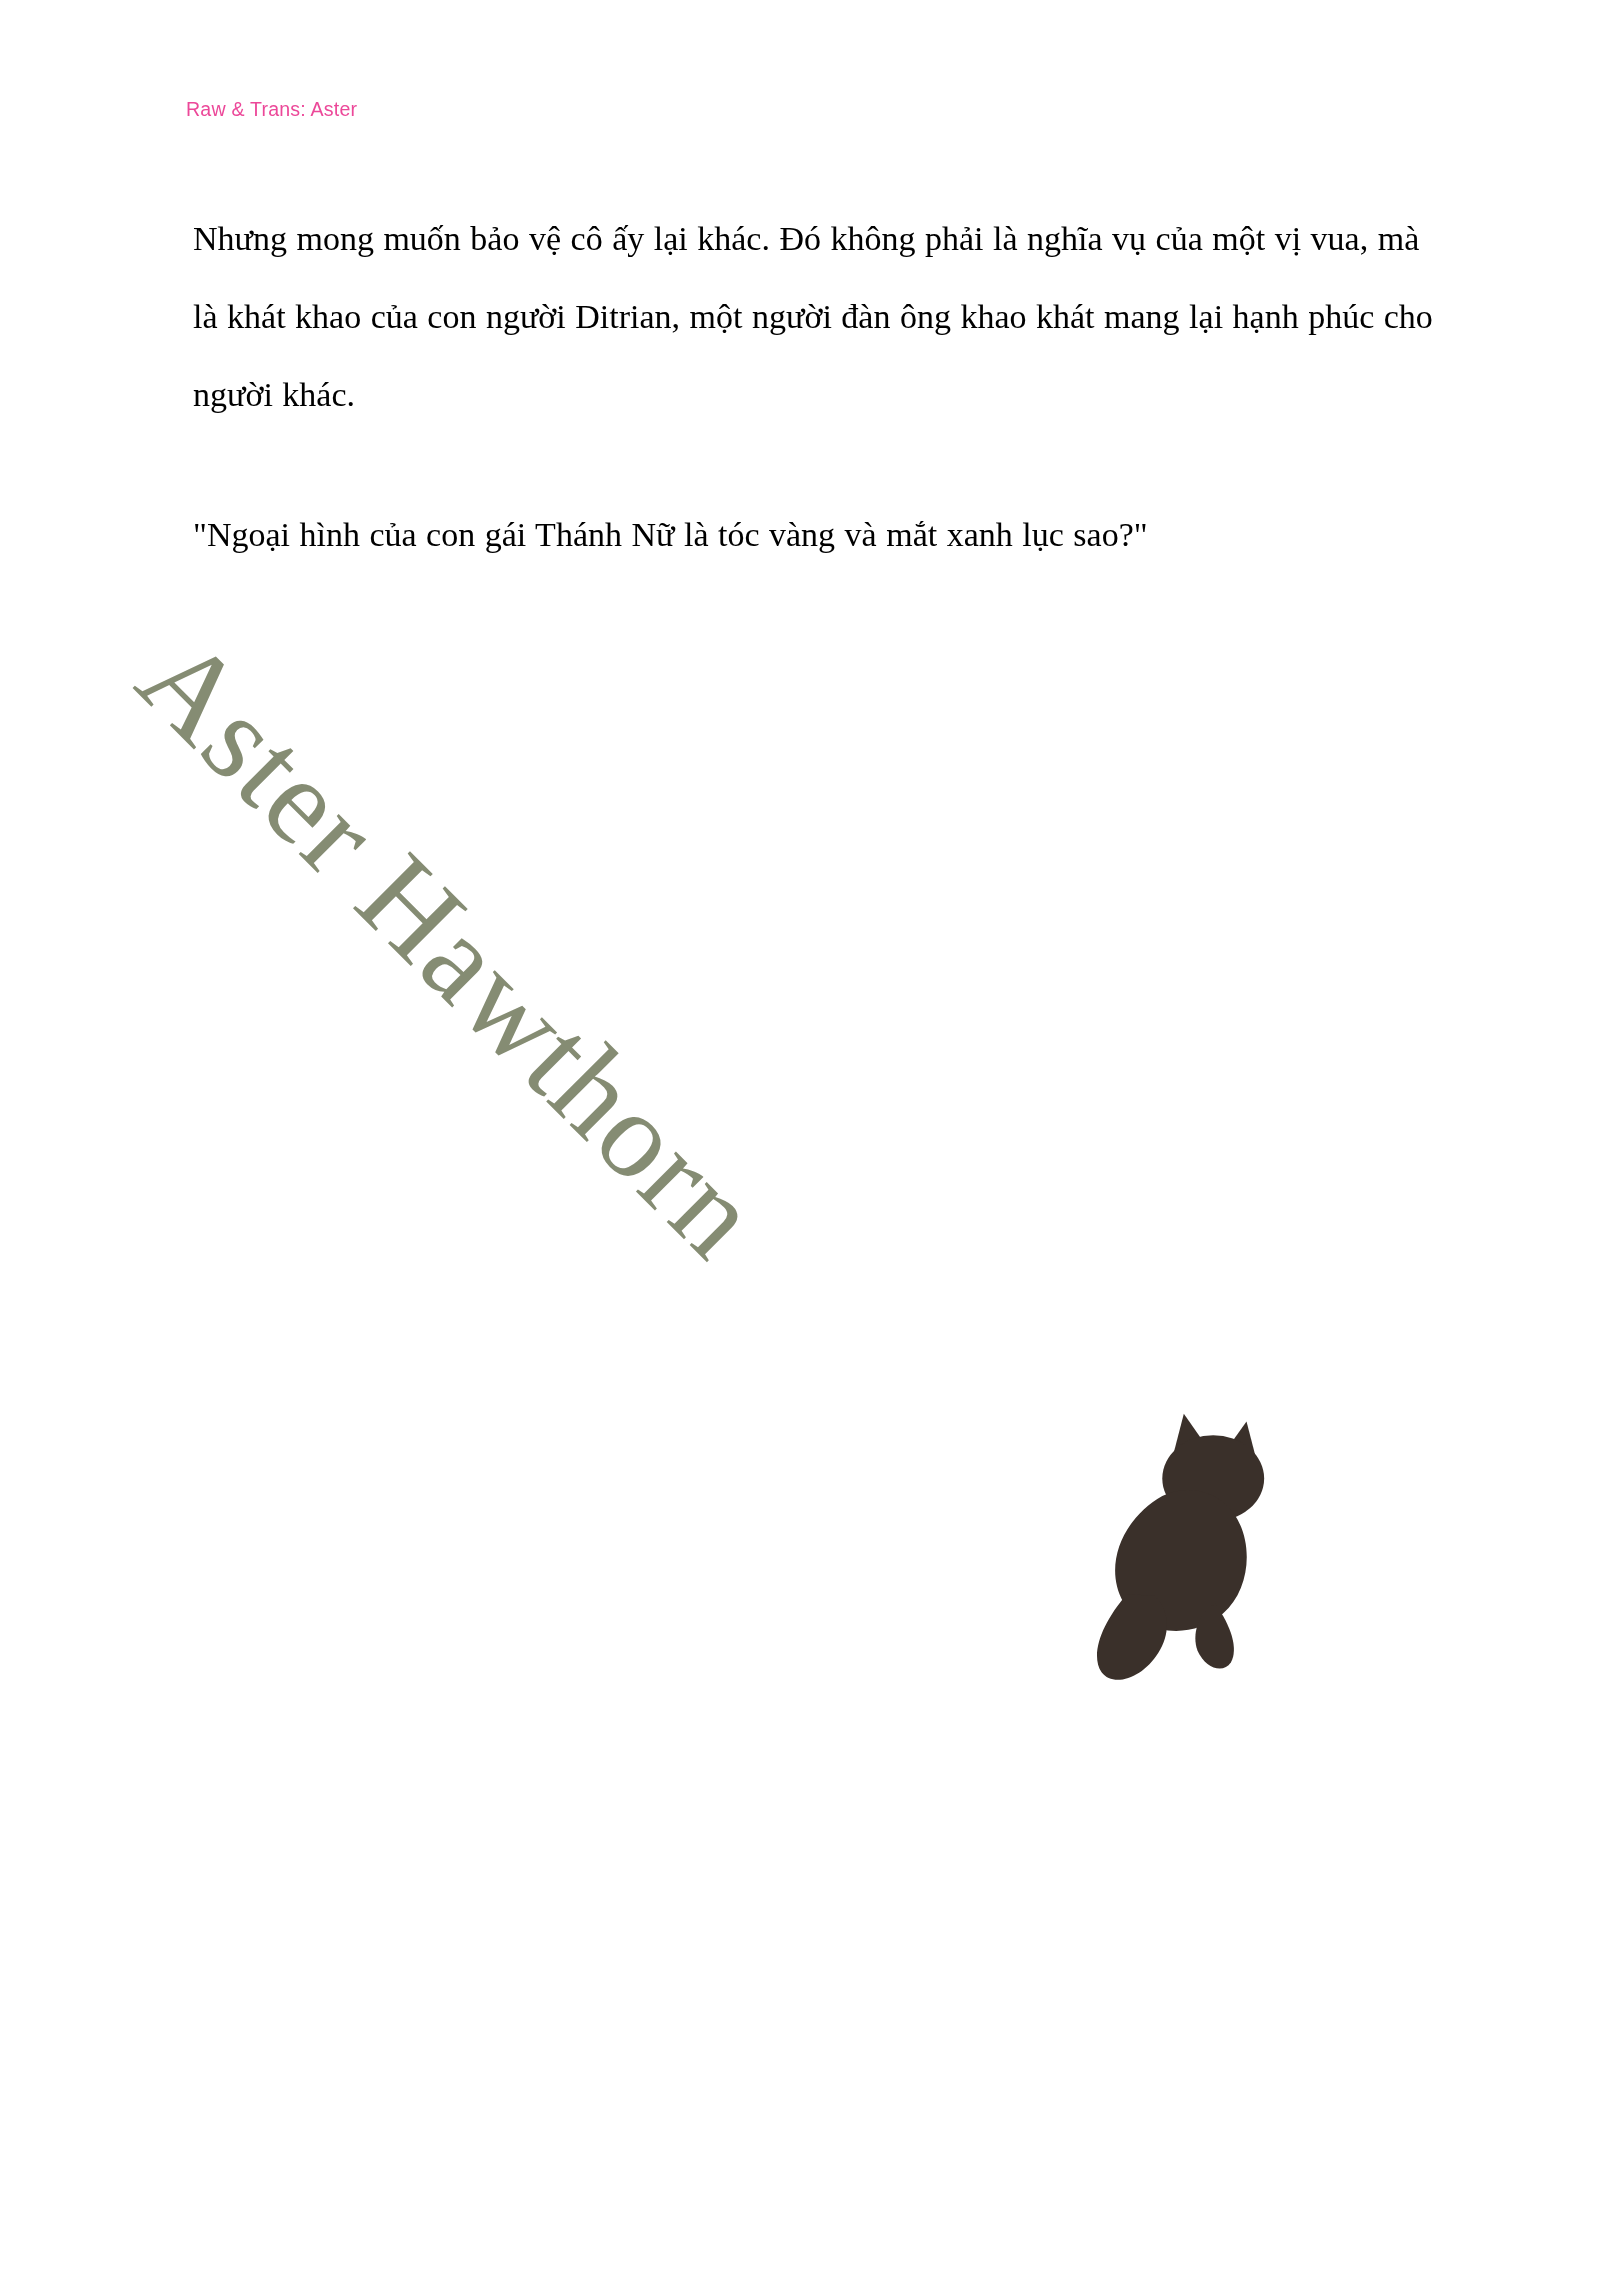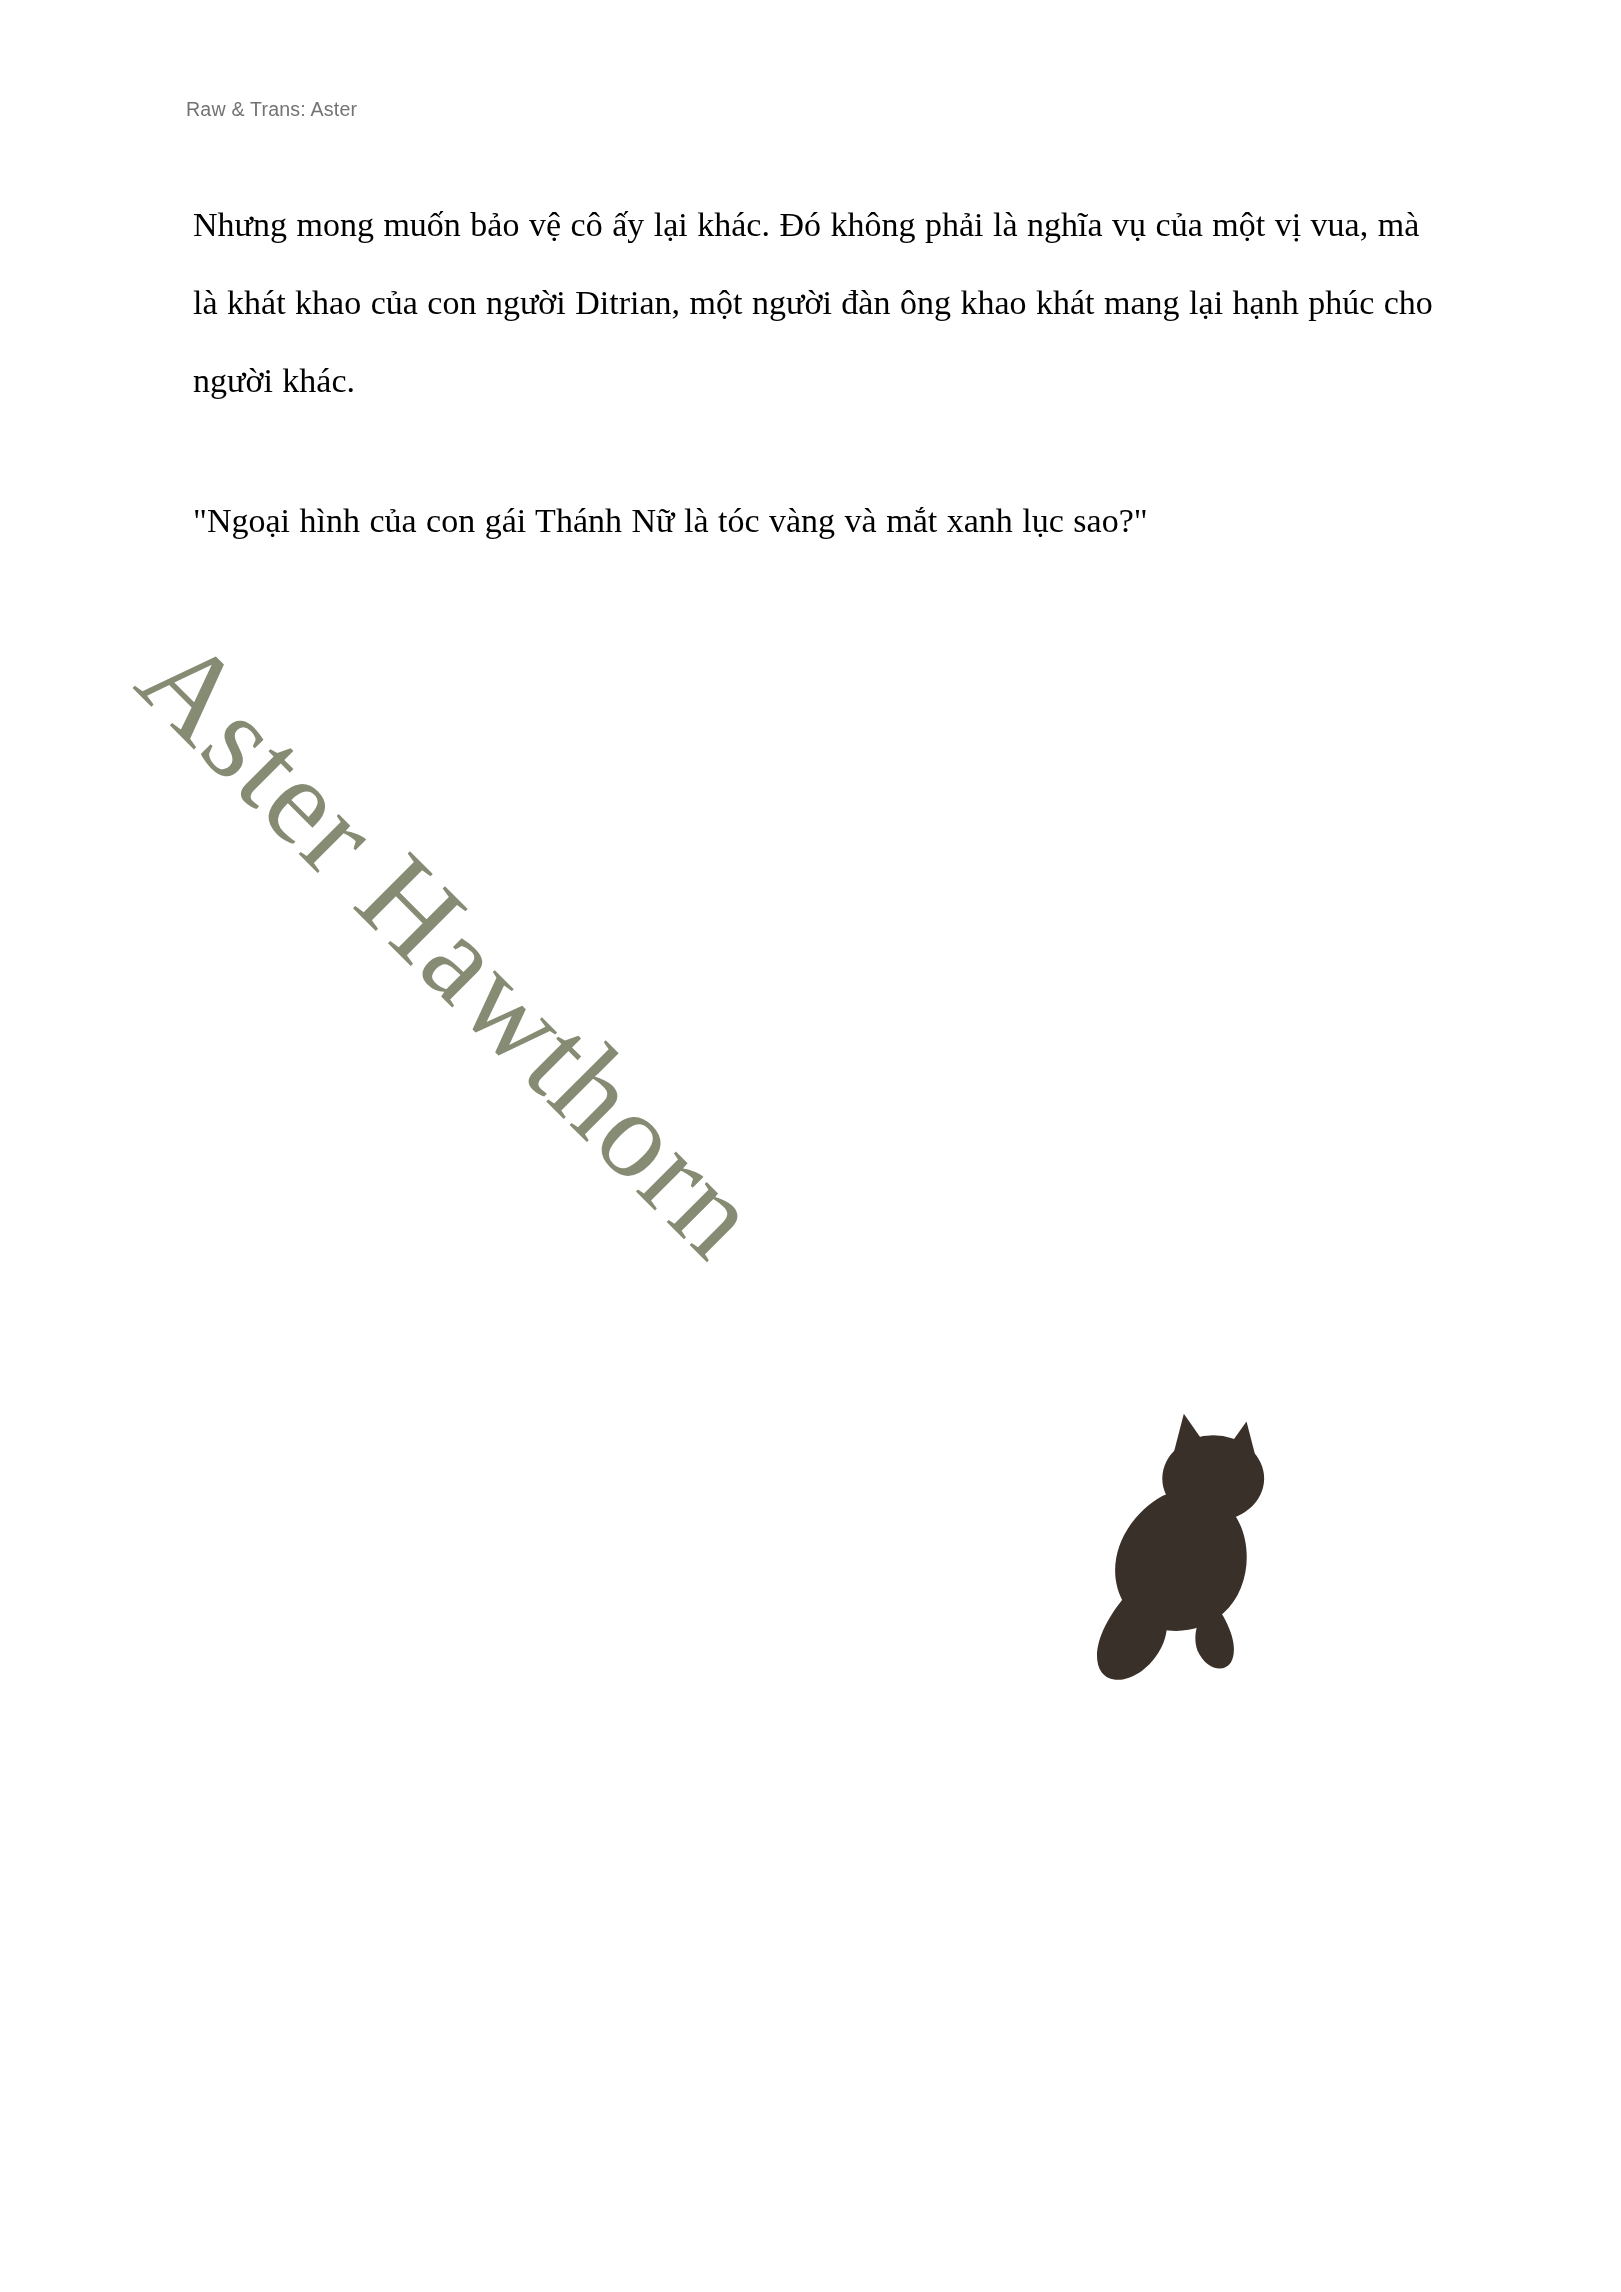--- a/index.html
+++ b/index.html
@@ -18,28 +18,28 @@
     position: absolute;
     inset: 0;
     background: #ffffff;
   }
   .header-note {
     position: absolute;
     left: 186px;
     top: 98px;
     font-family: "Liberation Sans", sans-serif;
     font-size: 19.6px;
-    color: #737373;
+    color: #ec4899;
     letter-spacing: 0.2px;
     white-space: nowrap;
   }
   .content {
     position: absolute;
     left: 193px;
-    top: 186px;
+    top: 200px;
     width: 1240px;
   }
   .para {
     font-family: "Liberation Serif", serif;
     font-size: 34px;
     line-height: 78px;
     color: #000000;
     margin: 0 0 62px 0;
     text-align: left;
     word-spacing: 1px;

